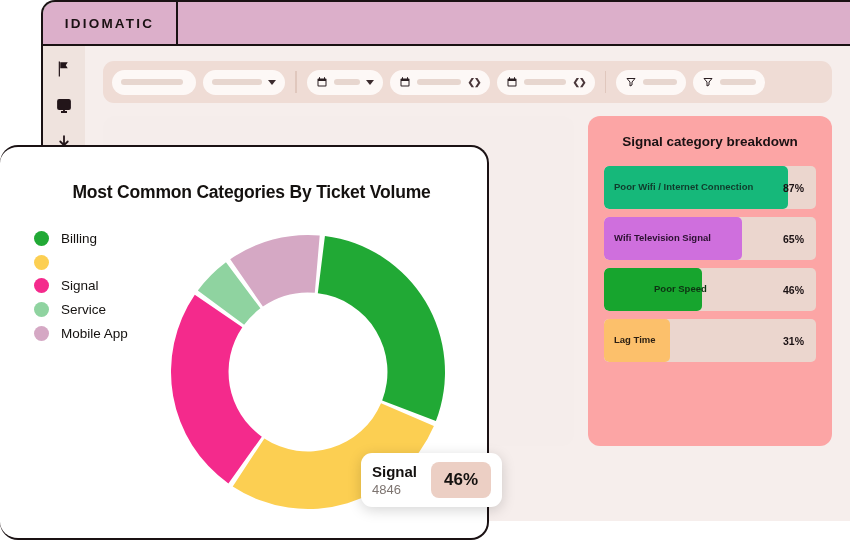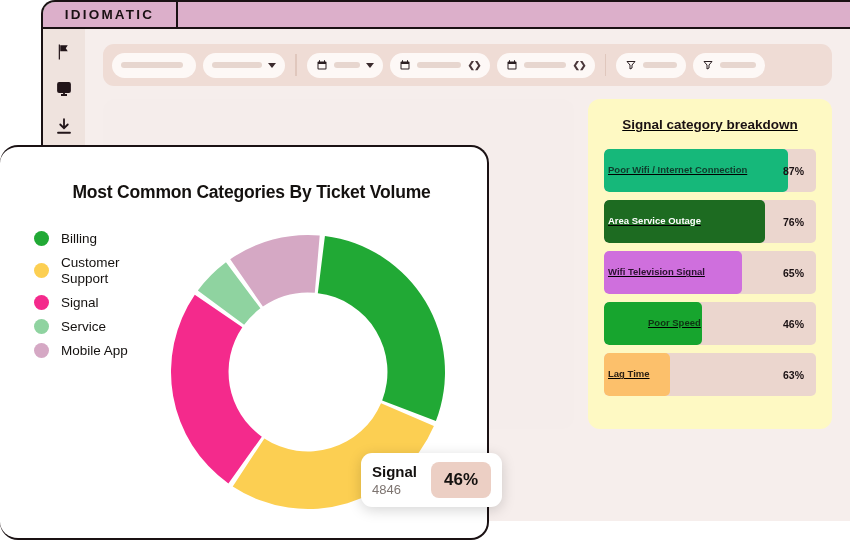--- a/index.html
+++ b/index.html
@@ -15,21 +15,21 @@
   .app-window {
     position: absolute; left: 41px; top: 0px;
     width: 809px; height: 521px;
     background: #f6eeec;
     border: 2.5px solid #1a1113;
     border-top-left-radius: 14px;
     border-right: none; border-bottom: none;
     overflow: hidden;
   }
   .titlebar {
-    display: flex; height: 27px;
+    display: flex; height: 44px;
     border-bottom: 2.5px solid #1a1113;
     background: #14532d;
   }
   .logo-cell {
     width: 135px; height: 100%;
     display: flex; align-items: center; justify-content: center;
     border-right: 2.5px solid #1a1113;
     background: #dcafca;
   }
   .logo-text {
@@ -75,40 +75,39 @@
   }
   .chev { font-size: 9px; color: #4a373a; letter-spacing: -1px; font-weight: 700; }
   .ico { width: 12px; height: 12px; flex: none; color: #2b1f22; }
 
   
   .dash { display: flex; gap: 14px; margin-top: 13px; height: 330px; }
   .card-left {
     flex: 1; background: #f5edeb; border-radius: 12px;
   }
   .card-right {
-    width: 244px; background: #fef9c3; border-radius: 12px;
+    width: 244px; background: #fca5a5; border-radius: 12px;
     padding: 18px 16px;
-    text-decoration: underline;
   }
   .panel-title {
     text-align: center; font-size: 13.5px; font-weight: 700;
     color: #1a1113; margin-bottom: 17px;
   }
   .bar-row {
     position: relative; height: 43px; border-radius: 5px;
     background: #ebd6ce; margin-bottom: 8px;
     display: flex; align-items: center; overflow: hidden;
   }
   .bar-fill {
     position: absolute; left: 0; top: 0; height: 100%;
     border-radius: 5px;
   }
   .bar-label {
     position: relative; font-size: 9.5px; font-weight: 700;
-    padding-left: 4px; z-index: 2; line-height: 1.1;
+    padding-left: 10px; z-index: 2; line-height: 1.1;
   }
   .bar-pct {
     position: absolute; right: 12px; font-size: 10.5px;
     font-weight: 700; color: #1a1113; z-index: 2;
   }
 
   
   .donut-card {
     position: absolute; left: 0px; top: 145px;
     width: 489px; height: 395px;
@@ -246,59 +245,53 @@
 
           <div class="card-right">
             <div class="panel-title">Signal category breakdown</div>
             <div id="bars">
                 <div class="bar-row">
                   <div class="bar-fill" style="width: 87%; background: rgb(22, 184, 122);"></div>
                   <div class="bar-label" style="color: rgb(16, 59, 44);">Poor Wifi / Internet Connection</div>
                   <div class="bar-pct">87%</div>
                 </div>
                 <div class="bar-row">
-                  <div class="bar-fill" style="width: 76%; background: rgb(29, 107, 33);"></div>
-                  <div class="bar-label" style="color: rgb(255, 255, 255);">Area Service Outage</div>
-                  <div class="bar-pct">76%</div>
-                </div>
-                <div class="bar-row">
                   <div class="bar-fill" style="width: 65%; background: rgb(207, 111, 221);"></div>
                   <div class="bar-label" style="color: rgb(43, 16, 48);">Wifi Television Signal</div>
                   <div class="bar-pct">65%</div>
                 </div>
                 <div class="bar-row">
                   <div class="bar-fill" style="width: 46%; background: rgb(23, 165, 46);"></div>
                   <div class="bar-label" style="color: rgb(13, 51, 18); margin-left: 40px;">Poor Speed</div>
                   <div class="bar-pct">46%</div>
                 </div>
                 <div class="bar-row">
                   <div class="bar-fill" style="width: 31%; background: rgb(252, 192, 107);"></div>
                   <div class="bar-label" style="color: rgb(44, 32, 19);">Lag Time</div>
-                  <div class="bar-pct">63%</div>
+                  <div class="bar-pct">31%</div>
                 </div>
               </div>
           </div>
         </div>
 
       </div>
     </div>
   </div>
 
   <div class="donut-card">
     <div class="donut-title">Most Common Categories By Ticket Volume</div>
 
     <div class="donut-area">
       <div class="legend" id="legend">
           <div class="legend-item">
             <span class="dot" style="background: rgb(33, 169, 53);"></span>
             <span class="legend-label">Billing</span>
           </div>
           <div class="legend-item">
             <span class="dot" style="background: rgb(252, 207, 82);"></span>
-            <span class="legend-label">Customer Support</span>
           </div>
           <div class="legend-item">
             <span class="dot" style="background: rgb(244, 42, 140);"></span>
             <span class="legend-label">Signal</span>
           </div>
           <div class="legend-item">
             <span class="dot" style="background: rgb(143, 211, 160);"></span>
             <span class="legend-label">Service</span>
           </div>
           <div class="legend-item">

